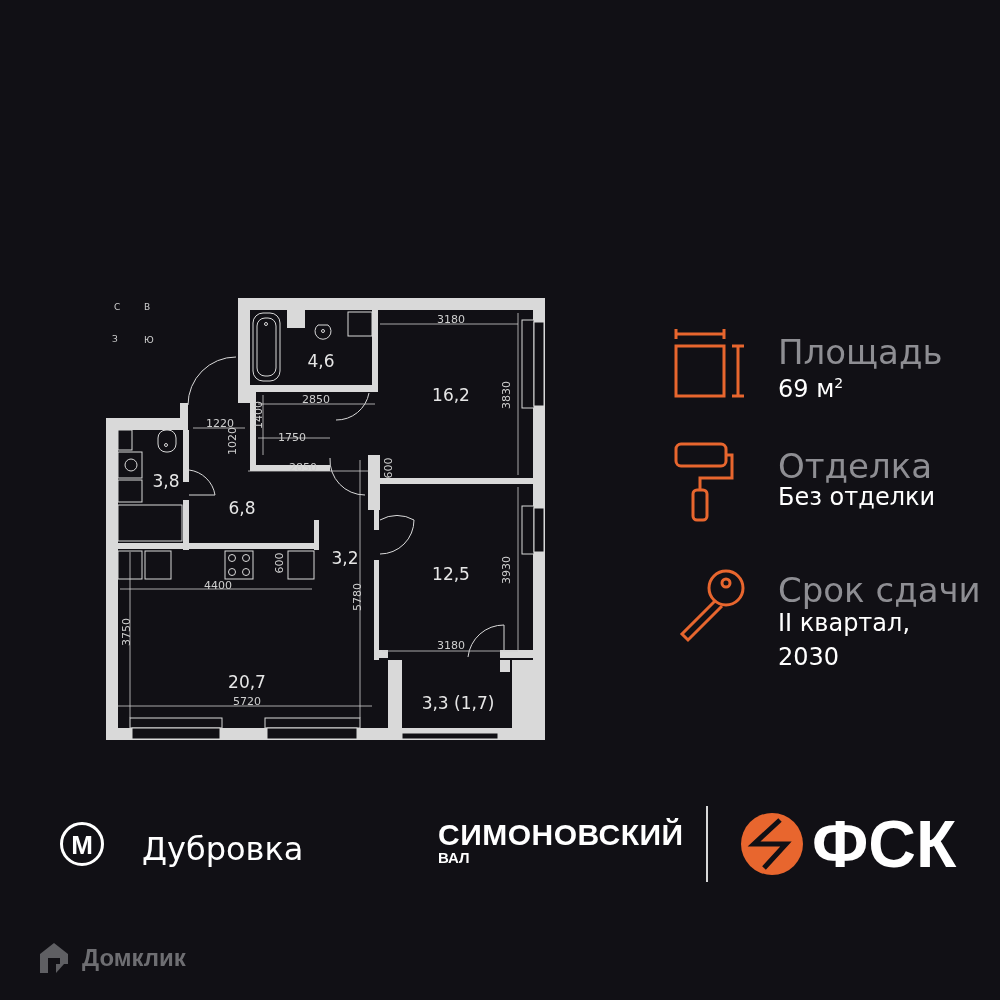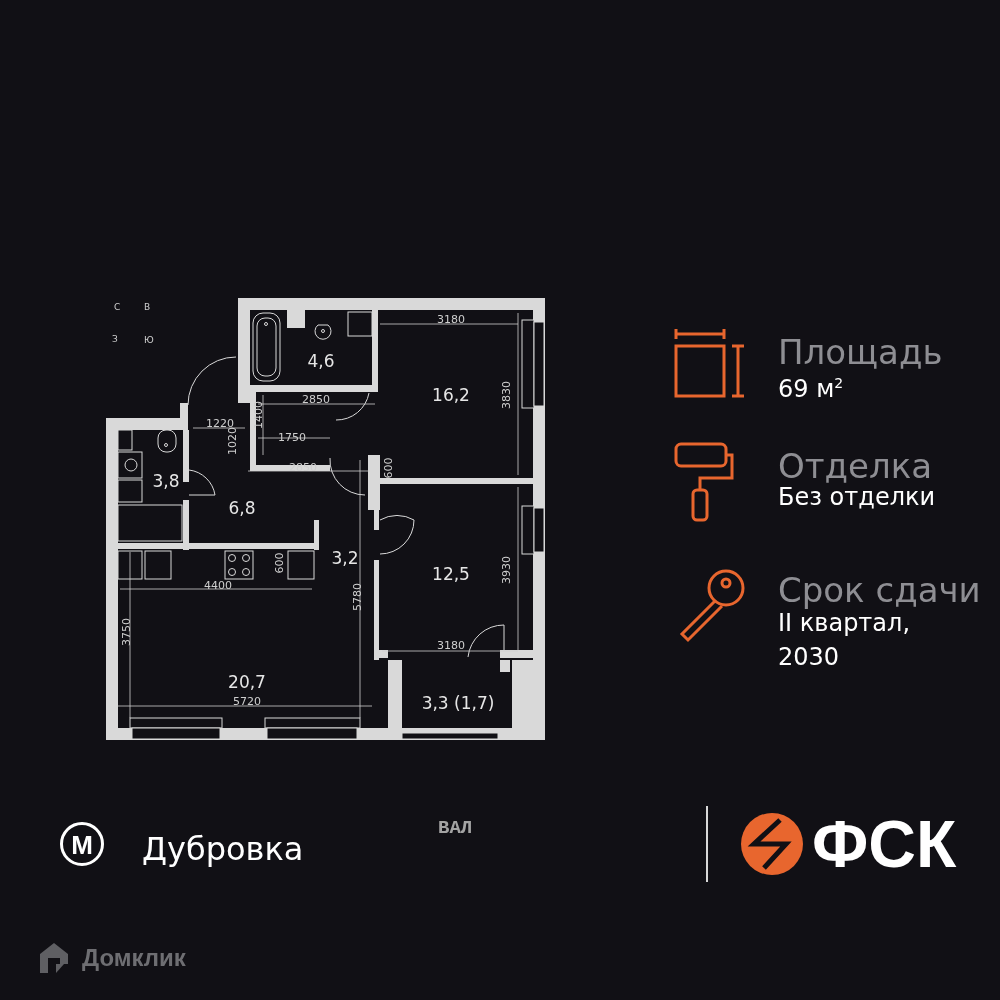--- a/index.html
+++ b/index.html
@@ -12,21 +12,21 @@
   .info-row { position:absolute; left:670px; }
   .info-row .icon { position:absolute; left:0; top:0; }
   .info-row .label { position:absolute; left:108px; top:0; font-size:34px; color:#8e8e93; white-space:nowrap; }
   .info-row .value { position:absolute; left:108px; font-size:24px; color:#fff; white-space:nowrap; line-height:34px; }
   .metro { position:absolute; left:60px; top:822px; }
   .metro-icon { position:absolute; left:0; top:0; width:44px; height:44px; border:3px solid #fff; border-radius:50%; box-sizing:border-box; }
   .metro-icon span { position:absolute; left:0; right:0; top:5px; text-align:center; font-size:26px; font-weight:bold; color:#fff; font-family:"Liberation Sans",sans-serif; }
   .metro-name { position:absolute; left:82px; top:8px; font-size:32px; color:#fff; white-space:nowrap; }
   .brand1 { position:absolute; left:438px; top:820px; }
   .brand1 .b-title { font-family:"Liberation Sans",sans-serif; font-weight:bold; font-size:30px; letter-spacing:0.5px; color:#fff; line-height:30px; white-space:nowrap; }
-  .brand1 .b-sub { font-family:Liberation Mono, monospace; font-weight:bold; font-size:19px; color:#a3a3a3; line-height:16px; }
+  .brand1 .b-sub { font-family:Liberation Sans, sans-serif; font-weight:bold; font-size:15px; color:#ffffff; line-height:16px; }
   .divider { position:absolute; left:706px; top:806px; width:2px; height:76px; background:#d8d8d8; }
   .fsk-logo { position:absolute; left:740px; top:812px; width:64px; height:64px; }
   .fsk-text { position:absolute; left:812px; top:812px; font-family:"Liberation Sans",sans-serif; font-weight:bold; font-size:66px; color:#fff; line-height:64px; }
   .domclick { position:absolute; left:36px; top:940px; }
   .domclick-text { position:absolute; left:46px; top:0; font-family:"Liberation Sans",sans-serif; font-weight:bold; font-size:24px; color:#6e6e72; line-height:36px; white-space:nowrap; }
   .room-label { position:absolute; font-size:17px; color:#e6e6e6; white-space:nowrap; transform:translate(-50%,-50%); }
   .dim { position:absolute; font-size:11px; color:#cfcfcf; white-space:nowrap; transform:translate(-50%,-50%); }
   .dim.v { transform:translate(-50%,-50%) rotate(-90deg); }
 </style>
 </head>
@@ -207,20 +207,21 @@
 </div>
 
 <div class="metro">
   <div class="metro-icon">
       <span>M</span>
     </div>
   <div class="metro-name">Дубровка</div>
 </div>
 
 <div class="brand1">
+  <div class="b-title">СИМОНОВСКИЙ</div>
   <div class="b-sub">ВАЛ</div>
 </div>
 
 <div class="divider"></div>
 
 <svg class="fsk-logo" viewBox="0 0 64 64">
   <circle cx="32" cy="32" r="31" fill="#e8662e"></circle>
   <path d="M 40 8 L 14 32 L 46 32 L 24 56" stroke="#111015" stroke-width="5" fill="none"></path>
 </svg>
 <div class="fsk-text">ФСК</div>

